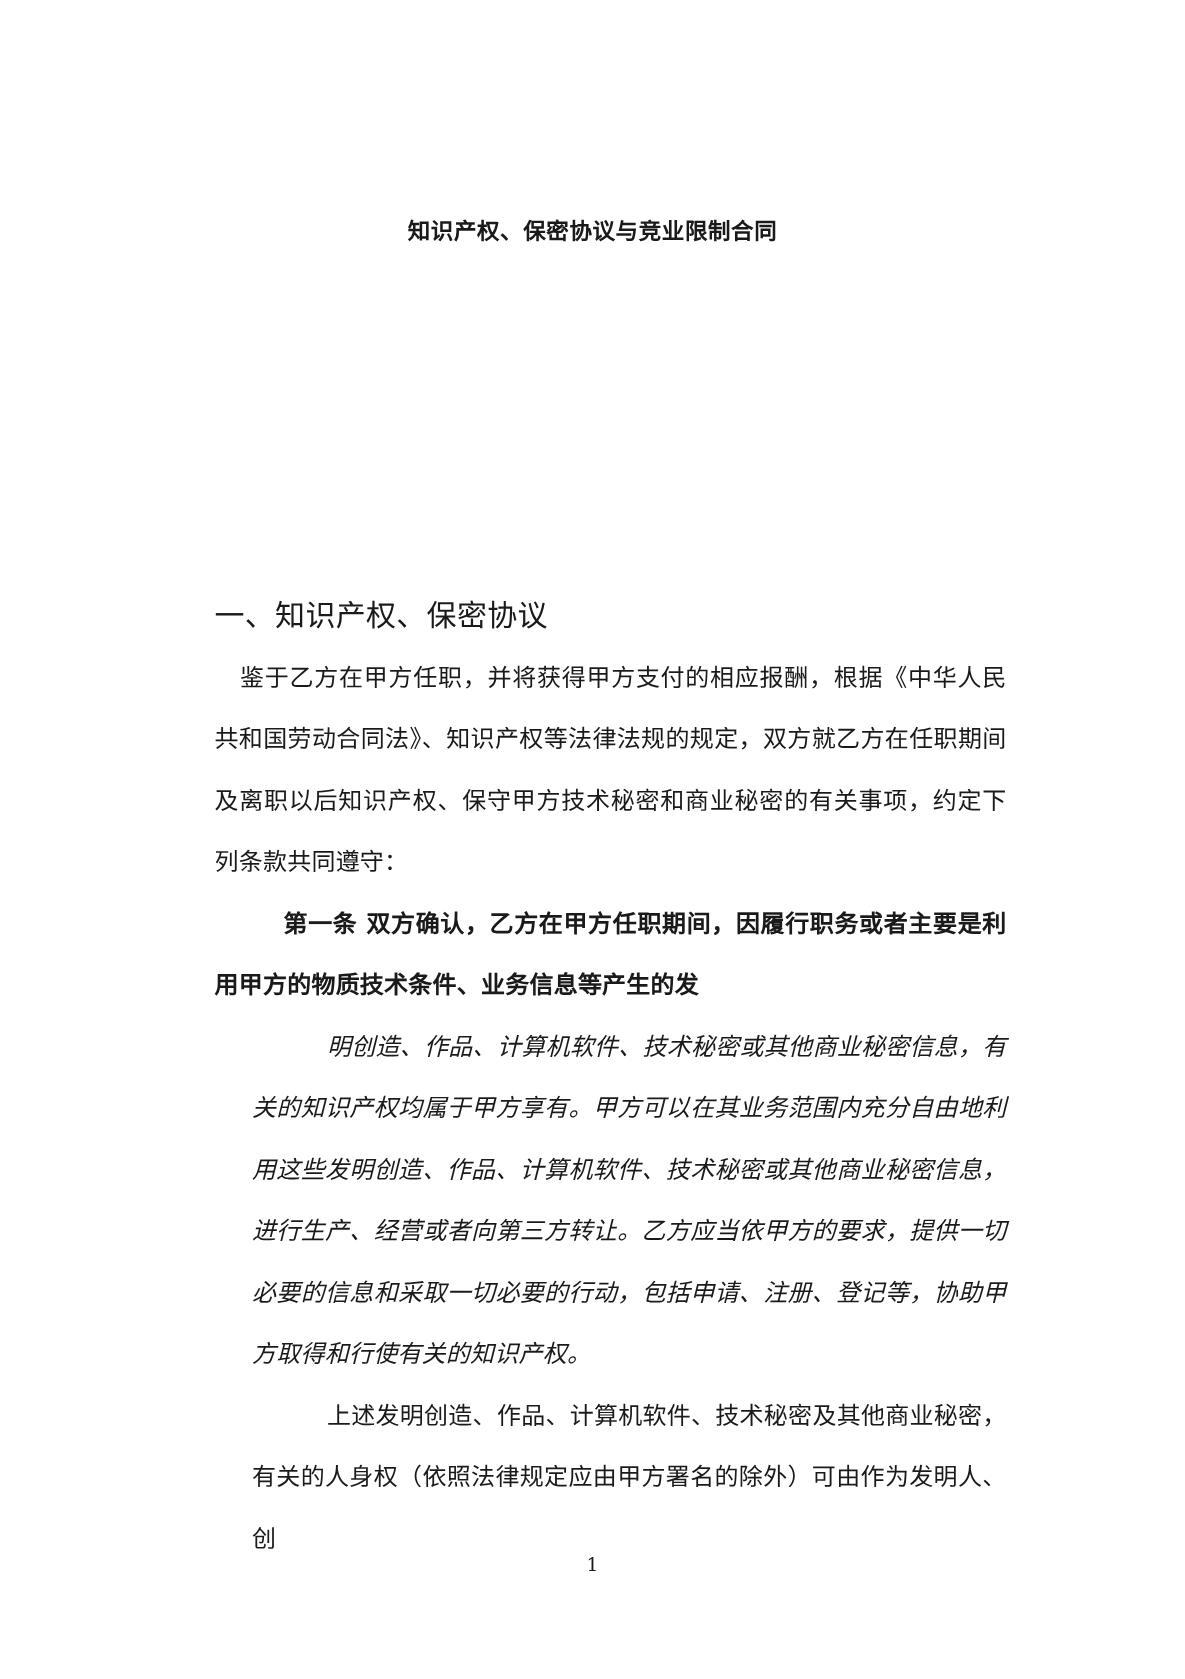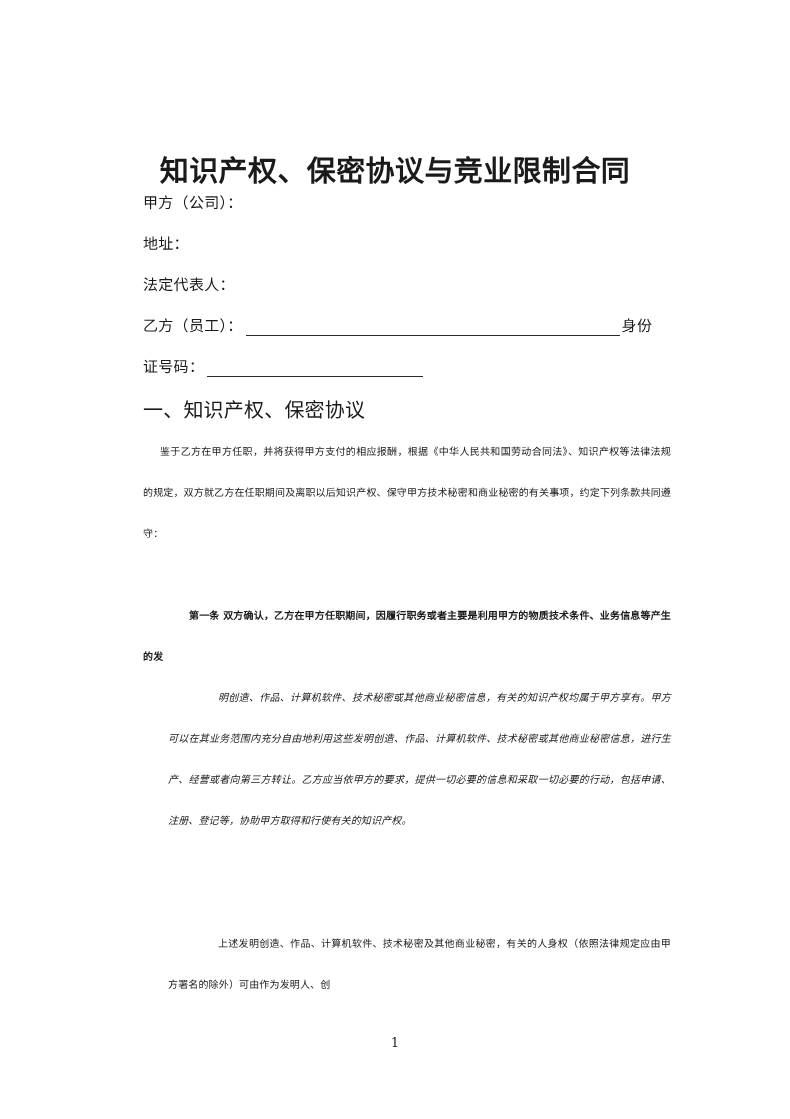--- a/index.html
+++ b/index.html
@@ -29,21 +29,21 @@
     height: 100%;
   }
 
   
   .doc-title {
     position: absolute;
     left: 0;
     top: 135px;
     width: 552px;
     text-align: center;
-    font-size: 29px;
+    font-size: 15px;
     font-weight: bold;
     letter-spacing: 0.4px;
     line-height: 1.2;
     font-family: "DejaVu Serif", "Liberation Serif", serif;
     white-space: nowrap;
   }
 
   
   .form-block {
     position: absolute;
@@ -84,21 +84,21 @@
     left: 24px;
     width: 528px;
     font-size: 20px;
     line-height: 41px;
     letter-spacing: 0.2px;
     white-space: nowrap;
   }
   .para {
     position: absolute;
     width: 552px;
-    font-size: 10px;
+    font-size: 16px;
     line-height: 41px;
     text-align: justify;
     text-justify: inter-ideograph;
     letter-spacing: 0.15px;
     box-sizing: border-box;
   }
   .para.lvl1 {
     left: 0;
     padding-left: 24px;
     text-indent: 17px;
@@ -129,46 +129,20 @@
   }
 </style>
 </head>
 <body>
 
 <div class="page">
   <div class="content">
 
     <h1 class="doc-title">知识产权、保密协议与竞业限制合同</h1>
 
-    <div class="form-block">
-
-      <div class="form-row">
-        <span class="form-label">甲方（公司）：</span>
-      </div>
-
-      <div class="form-row">
-        <span class="form-label">地址：</span>
-      </div>
-
-      <div class="form-row">
-        <span class="form-label">法定代表人：</span>
-      </div>
-
-      <div class="form-row">
-        <span class="form-label">乙方（员工）：</span>
-        <span class="fill-line long"></span>
-        <span class="form-suffix">身份</span>
-      </div>
-
-      <div class="form-row">
-        <span class="form-label">证号码：</span>
-        <span class="fill-line short"></span>
-      </div>
-
-    </div>
 
     <div class="section-head" style="top: 390px;">一、知识产权、保密协议</div>
 
     <div class="para lvl1" style="top: 431px;">鉴于乙方在甲方任职，并将获得甲方支付的相应报酬，根据《中华人民共和国劳动合同法》、知识产权等法律法规的规定，双方就乙方在任职期间及离职以后知识产权、保守甲方技术秘密和商业秘密的有关事项，约定下列条款共同遵守：</div>
 
     <div class="para lvl2" style="top: 595px;">第一条  双方确认，乙方在甲方任职期间，因履行职务或者主要是利用甲方的物质技术条件、业务信息等产生的发</div>
 
     <div class="para lvl3" style="top: 677px; font-style: italic;">明创造、作品、计算机软件、技术秘密或其他商业秘密信息，有关的知识产权均属于甲方享有。甲方可以在其业务范围内充分自由地利用这些发明创造、作品、计算机软件、技术秘密或其他商业秘密信息，进行生产、经营或者向第三方转让。乙方应当依甲方的要求，提供一切必要的信息和采取一切必要的行动，包括申请、注册、登记等，协助甲方取得和行使有关的知识产权。</div>
 
     <div class="para lvl3" style="top: 923px;">上述发明创造、作品、计算机软件、技术秘密及其他商业秘密，有关的人身权（依照法律规定应由甲方署名的除外）可由作为发明人、创</div>

